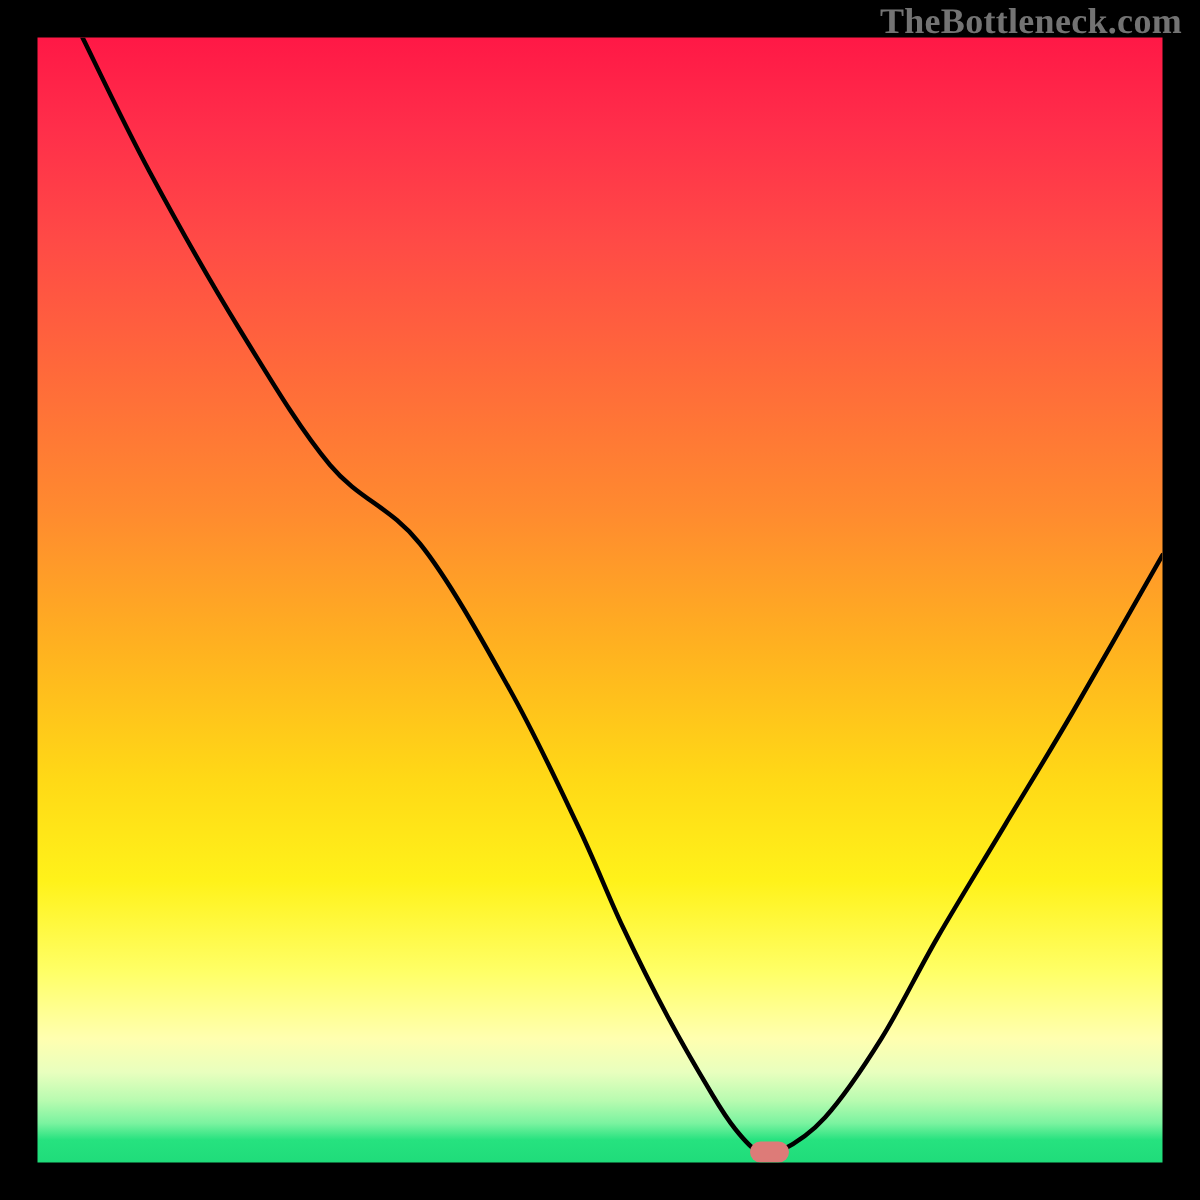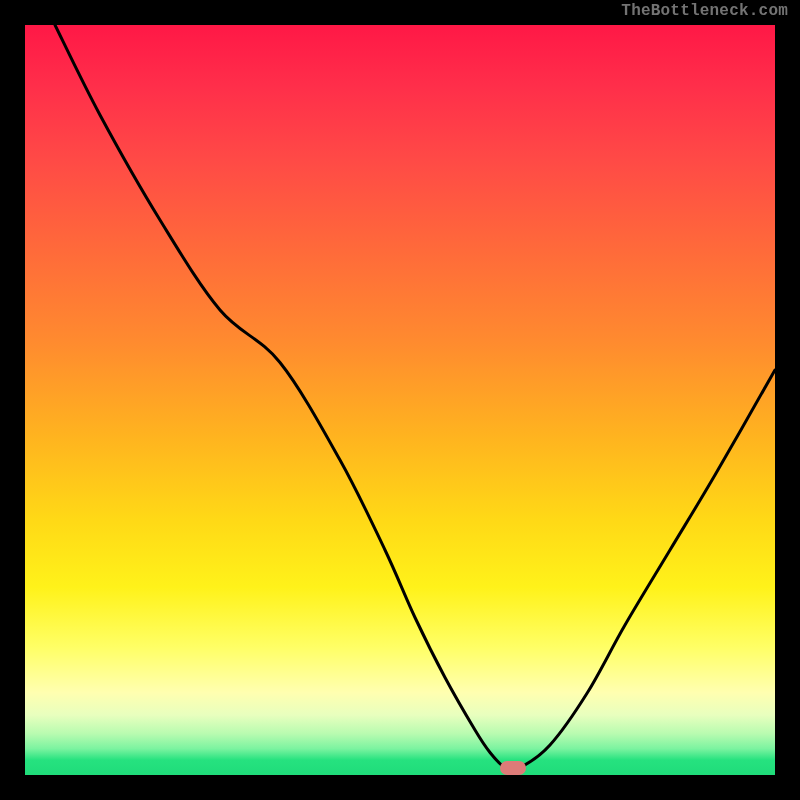--- a/index.html
+++ b/index.html
@@ -13,22 +13,22 @@
   .outer {
     position: relative;
     width: 800px;
     height: 800px;
     background: #000;
   }
   .watermark {
     position: absolute;
     top: 2px;
     right: 12px;
-    font-family: Liberation Mono, monospace;
-    font-size: 16px;
+    font-family: Liberation Serif, serif;
+    font-size: 24px;
     font-weight: 600;
     color: #737373;
     letter-spacing: 0.2px;
   }
   .plot {
     position: absolute;
     left: 25px;
     top: 25px;
     width: 750px;
     height: 750px;

